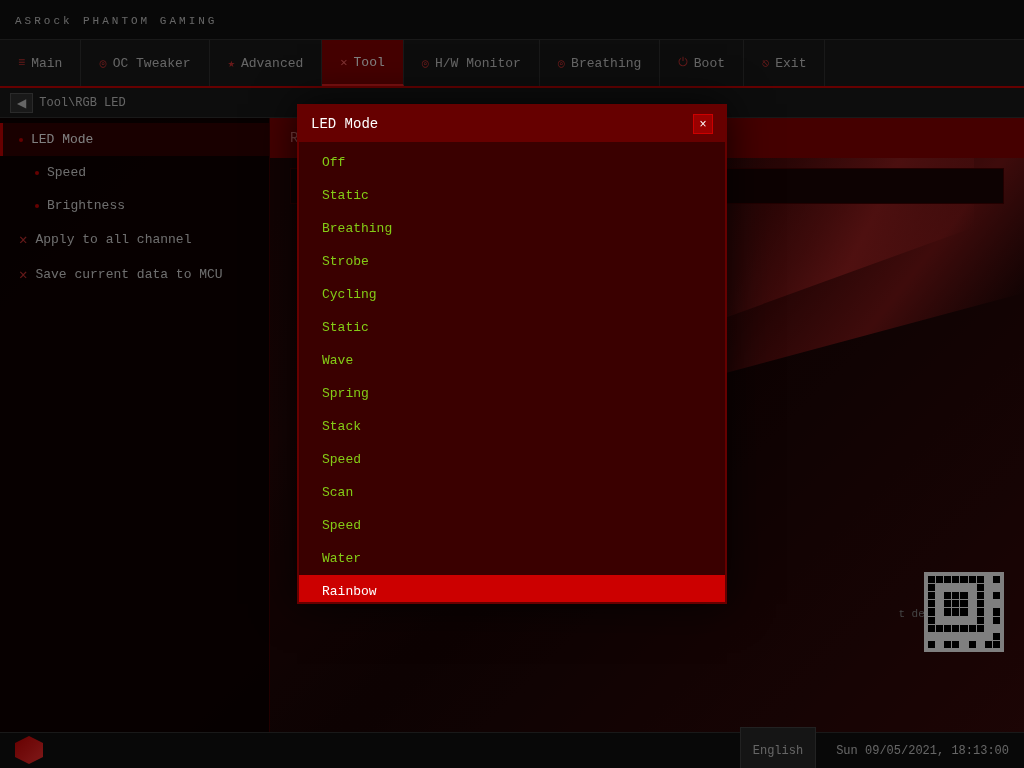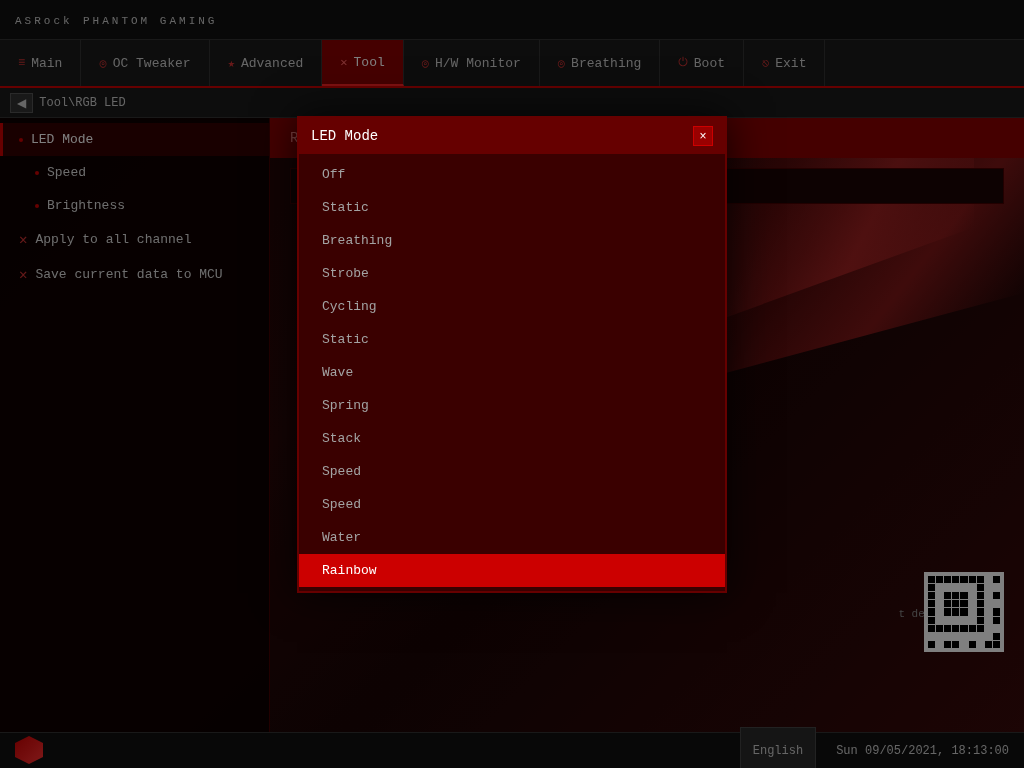--- a/index.html
+++ b/index.html
@@ -294,21 +294,21 @@
       cursor: pointer;
       font-size: 12px;
     }
     .modal-list {
       padding: 4px 0;
       max-height: 460px;
       overflow-y: auto;
     }
     .modal-item {
       padding: 9px 20px;
-      color: #a3a3a3;
+      color: #84cc16;
       font-size: 13px;
       cursor: pointer;
       border-left: 3px solid transparent;
     }
     .modal-item.selected {
       background: #cc0000;
       color: #fff;
     }
 
     
@@ -502,20 +502,21 @@
         <div class="modal-item">Off</div>
         <div class="modal-item">Static</div>
         <div class="modal-item">Breathing</div>
         <div class="modal-item">Strobe</div>
         <div class="modal-item">Cycling</div>
         <div class="modal-item">Static</div>
         <div class="modal-item">Wave</div>
         <div class="modal-item">Spring</div>
         <div class="modal-item">Stack</div>
         <div class="modal-item">Speed</div>
+        <div class="modal-item">Scan</div>
         <div class="modal-item">Speed</div>
         <div class="modal-item">Water</div>
         <div class="modal-item selected">Rainbow</div>
       </div>
   </div>
 </div>
 
 <div class="footer">
   <div class="footer-logo">
     <div class="footer-logo-shape"></div>

